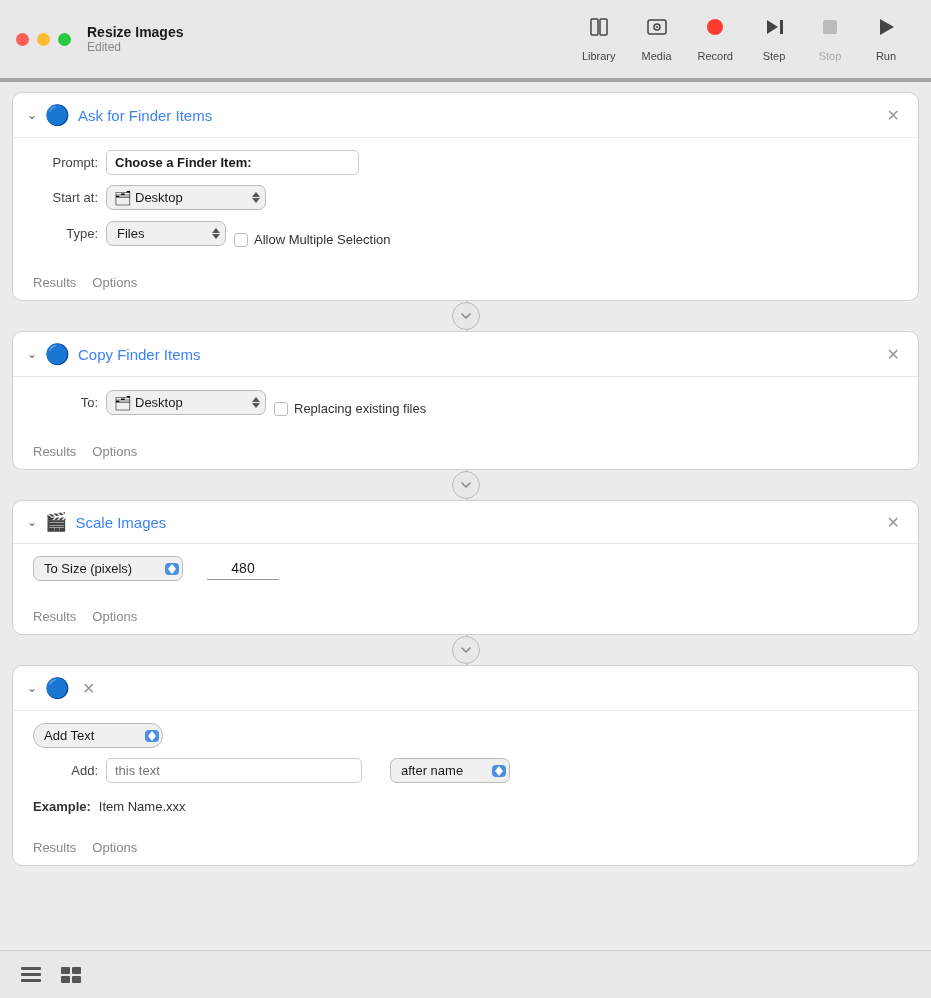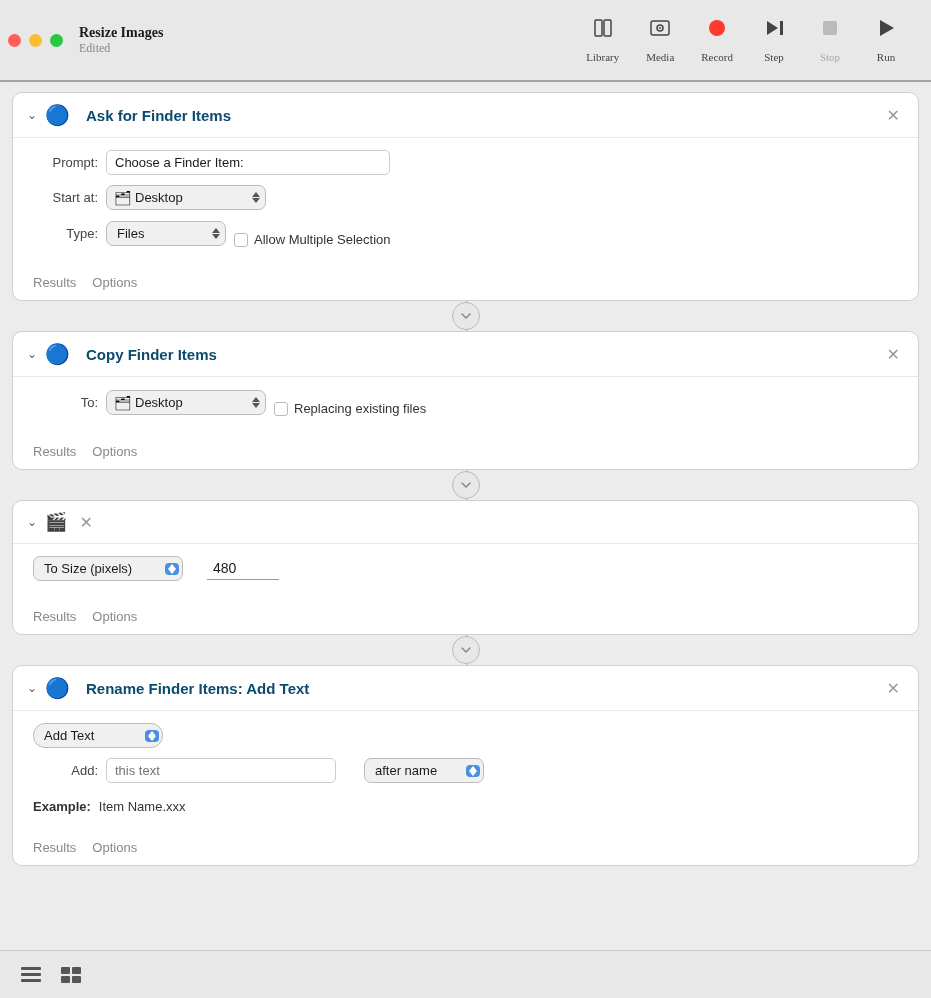--- a/index.html
+++ b/index.html
@@ -8,27 +8,26 @@
       font-family: -apple-system, BlinkMacSystemFont, "San Francisco", "Helvetica Neue", Helvetica, Arial, sans-serif;
       background: #ececec;
       width: 931px;
       min-height: 998px;
       overflow-x: hidden;
     }
 
     
     .titlebar {
       background: #e8e8e8;
-      border-bottom: 2px solid #a3a3a3;
-      display: flex;
-      align-items: center;
-      padding: 0 8px;
+      border-bottom: 4px solid #a3a3a3;
+      display: flex;
+      align-items: center;
+      padding: 0 16px;
       height: 82px;
       position: relative;
-      font-family: Liberation Serif, serif;
     }
 
     .window-controls {
       display: flex;
       gap: 8px;
       align-items: center;
       margin-right: 16px;
     }
 
     .window-btn {
@@ -129,24 +128,23 @@
       color: #666;
       cursor: pointer;
     }
 
     .card-emoji {
       font-size: 20px;
     }
 
     .card-title {
       font-size: 15px;
-      font-weight: 700;
-      color: #0c4a6e;
+      font-weight: 400;
+      color: #3b82f6;
       flex: 1;
-      margin-left: 8px;
     }
 
     .close-card-btn {
       background: none;
       border: none;
       color: #999;
       font-size: 16px;
       cursor: pointer;
       padding: 0 4px;
     }
@@ -172,21 +170,21 @@
     .text-input {
       border: 1px solid #ccc;
       border-radius: 5px;
       padding: 4px 8px;
       font-size: 13px;
       color: #1a1a1a;
       background: #fff;
       outline: none;
     }
 
-    .text-input.wide { width: 284px; }
+    .text-input.wide { width: 253px; font-weight: bold; }
 
     .select-wrapper {
       position: relative;
       display: inline-flex;
       align-items: center;
     }
 
     .mac-select {
       appearance: none;
       -webkit-appearance: none;
@@ -290,21 +288,21 @@
       min-width: 60px;
     }
 
     .number-input {
       border: none;
       background: transparent;
       font-size: 14px;
       color: #1a1a1a;
       width: 60px;
       outline: none;
-      text-align: left;
+      text-align: center;
     }
 
     
     .bottom-toolbar {
       position: fixed;
       bottom: 0;
       left: 0;
       width: 931px;
       height: 48px;
       background: #e8e8e8;
@@ -528,20 +526,21 @@
       <svg width="12" height="10" viewBox="0 0 12 10" fill="none">
         <path d="M2 3L6 7L10 3" stroke="#888" stroke-width="1.5" stroke-linecap="round"></path>
       </svg>
     </div>
   </div>
 
   <div class="action-card">
     <div class="card-header">
       <span class="chevron-icon">⌄</span>
       <span class="card-emoji" style="font-size:18px;">🎬</span>
+      <span class="card-title">Scale Images</span>
       <button class="close-card-btn">✕</button>
     </div>
     <div class="card-body">
       <div class="field-row">
         <div class="select-wrapper">
           <select class="mac-select" style="min-width:150px; ">
             <option>To Size (pixels)</option>
           </select>
 
           <div style="position:absolute;right:4px;top:50%;transform:translateY(-50%);background:#4a90e2;border-radius:4px;display:flex;flex-direction:column;align-items:center;padding:1px 3px;cursor:pointer;">
@@ -569,21 +568,20 @@
       <svg width="12" height="10" viewBox="0 0 12 10" fill="none">
         <path d="M2 3L6 7L10 3" stroke="#888" stroke-width="1.5" stroke-linecap="round"></path>
       </svg>
     </div>
   </div>
 
   <div class="action-card">
     <div class="card-header">
       <span class="chevron-icon">⌄</span>
       <span class="card-emoji">🔵</span>
-      <span class="card-title">Rename Finder Items: Add Text</span>
       <button class="close-card-btn">✕</button>
     </div>
     <div class="card-body">
 
       <div class="field-row">
         <div class="select-wrapper">
           <select class="mac-select" style="min-width:130px; padding-right:35px;border-radius:12px;">
             <option>Add Text</option>
           </select>
           <div style="position:absolute;right:4px;top:50%;transform:translateY(-50%);background:#4a90e2;border-radius:4px;display:flex;flex-direction:column;align-items:center;padding:1px 3px;cursor:pointer;">
@@ -592,21 +590,21 @@
               </svg>
             <svg width="8" height="5" viewBox="0 0 8 5" fill="white">
                 <path d="M4 5L0 0H8L4 5Z"></path>
               </svg>
           </div>
         </div>
       </div>
 
       <div class="field-row">
         <span class="field-label">Add:</span>
-        <input type="text" class="text-input" placeholder="this text" style="width: 230px; color: rgb(26, 26, 26);">
+        <input type="text" class="text-input" placeholder="this text" style="width: 256px; color: rgb(26, 26, 26);">
         <div class="select-wrapper" style="margin-left:20px;">
           <select class="mac-select" style="min-width:120px; padding-right:32px;">
             <option>after name</option>
             <option>before name</option>
           </select>
           <div style="position:absolute;right:4px;top:50%;transform:translateY(-50%);background:#4a90e2;border-radius:4px;display:flex;flex-direction:column;align-items:center;padding:1px 3px;cursor:pointer;">
             <svg width="8" height="5" viewBox="0 0 8 5" fill="white">
                 <path d="M4 0L8 5H0L4 0Z"></path>
               </svg>
             <svg width="8" height="5" viewBox="0 0 8 5" fill="white">

